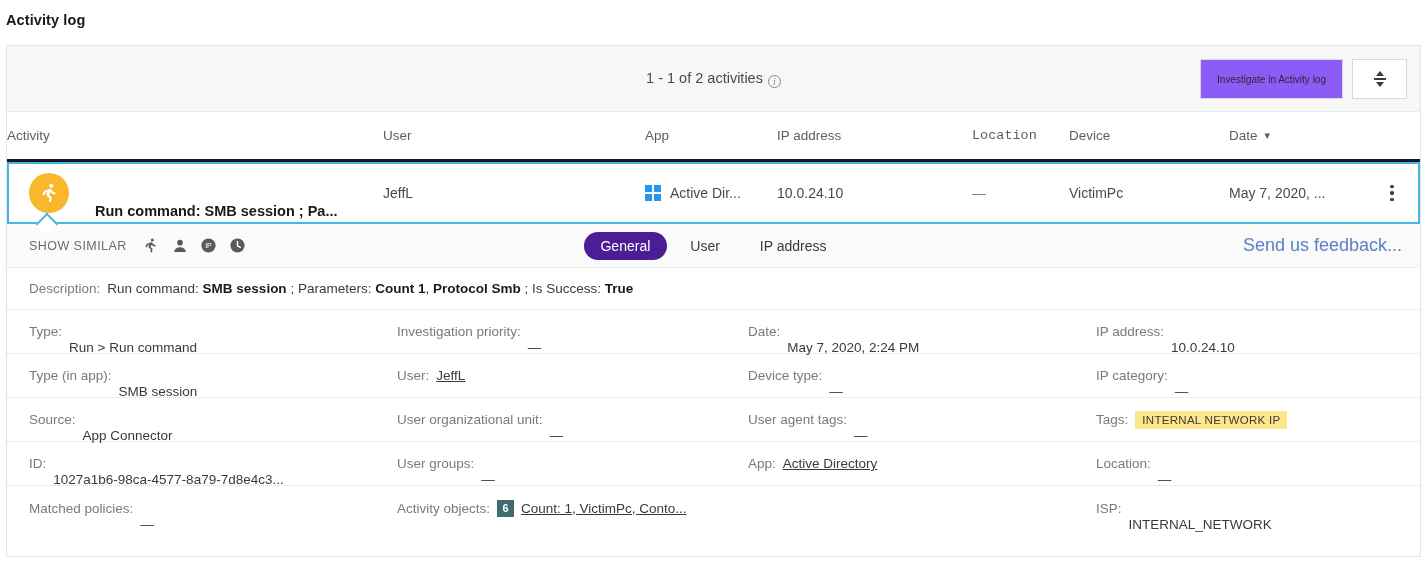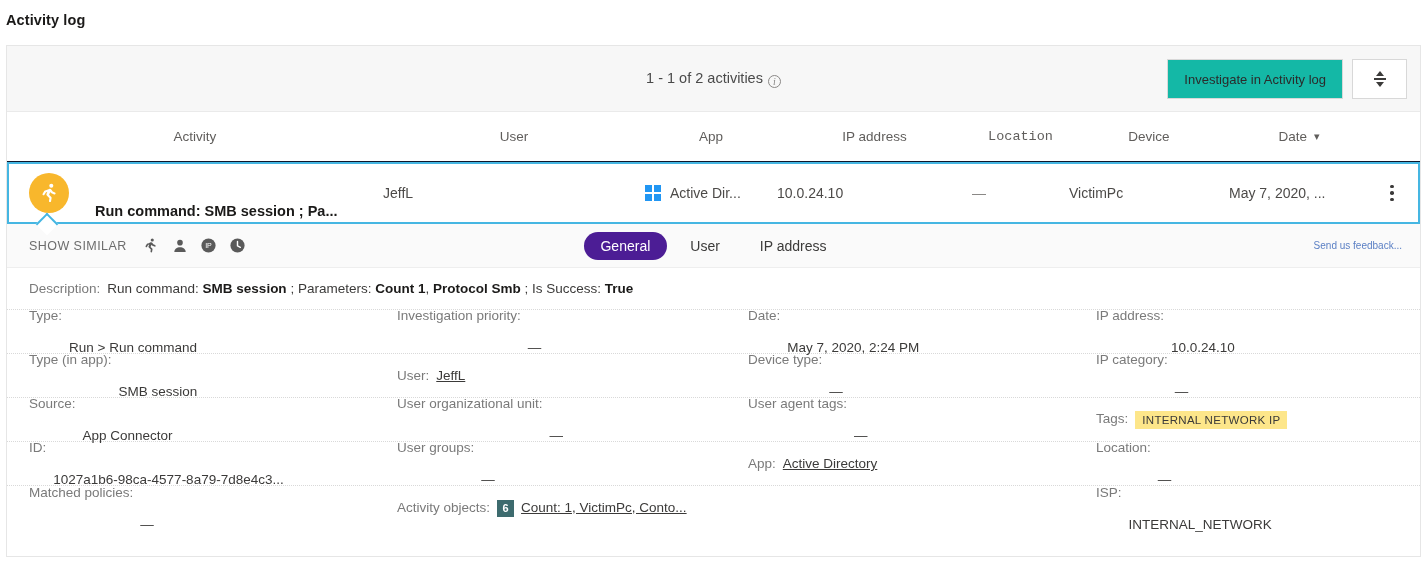--- a/index.html
+++ b/index.html
@@ -71,25 +71,25 @@
   }
   .tb-right {
     position: absolute;
     right: 13px;
     top: 13px;
     display: flex;
     gap: 9px;
     align-items: center;
   }
   .btn-investigate {
-    background: #14b8a6;
+    background: #8b5cf6;
     border: 1px solid #d8d8d8;
     height: 40px;
     padding: 0 16px;
-    font-size: 13px;
+    font-size: 10px;
     color: #2b2b2b;
     display: flex;
     align-items: center;
     cursor: pointer;
     font-family: "Liberation Sans", sans-serif;
   }
   .btn-icon {
     background: #ffffff;
     border: 1px solid #d8d8d8;
     width: 55px; height: 40px;
@@ -98,24 +98,23 @@
     justify-content: center;
     cursor: pointer;
   }
 
   
   .thead {
     display: flex;
     align-items: center;
     height: 50px;
     background: #ffffff;
-    border-bottom: 1px solid #0f172a;
+    border-bottom: 3px solid #0f172a;
     font-size: 13.5px;
     color: #605e5c;
-    text-align: center;
   }
   .thead .th { padding-left: 0; }
   .c-act   { width: 376px; padding-left: 90px; }
   .c-user  { width: 262px; }
   .c-app   { width: 132px; }
   .c-ip    { width: 195px; }
   .c-loc   { width: 97px; font-family: Liberation Mono, monospace; }
   .c-dev   { width: 160px; }
   .c-date  { width: 140px; }
   .c-menu  { width: 50px; }
@@ -247,21 +246,21 @@
     cursor: pointer;
     white-space: nowrap;
   }
   .tab.active {
     background: #4c1d95;
     color: #ffffff;
   }
   .feedback {
     position: absolute;
     right: 18px;
-    font-size: 10px;
+    font-size: 18px;
     color: #5a7fc4;
     cursor: pointer;
   }
 
   
   .desc {
     height: 42px;
     display: flex;
     align-items: center;
     padding-left: 22px;
@@ -279,21 +278,21 @@
     display: flex;
     height: 44px;
     align-items: center;
     border-bottom: 1px dotted #d9d9d9;
     font-size: 13.5px;
     color: #3b3a39;
   }
   .drow:last-child { border-bottom: none; }
   .dcell {
     display: flex;
-    align-items: flex-start;
+    align-items: center;
     padding-left: 22px;
     flex: 0 0 auto;
   }
   .dc1 { width: 368px; }
   .dc2 { width: 351px; }
   .dc3 { width: 348px; }
   .dc4 { width: 340px; }
   .val { color: #3b3a39; margin-top: 32px; }
   .link {
     color: #3b3a39;

